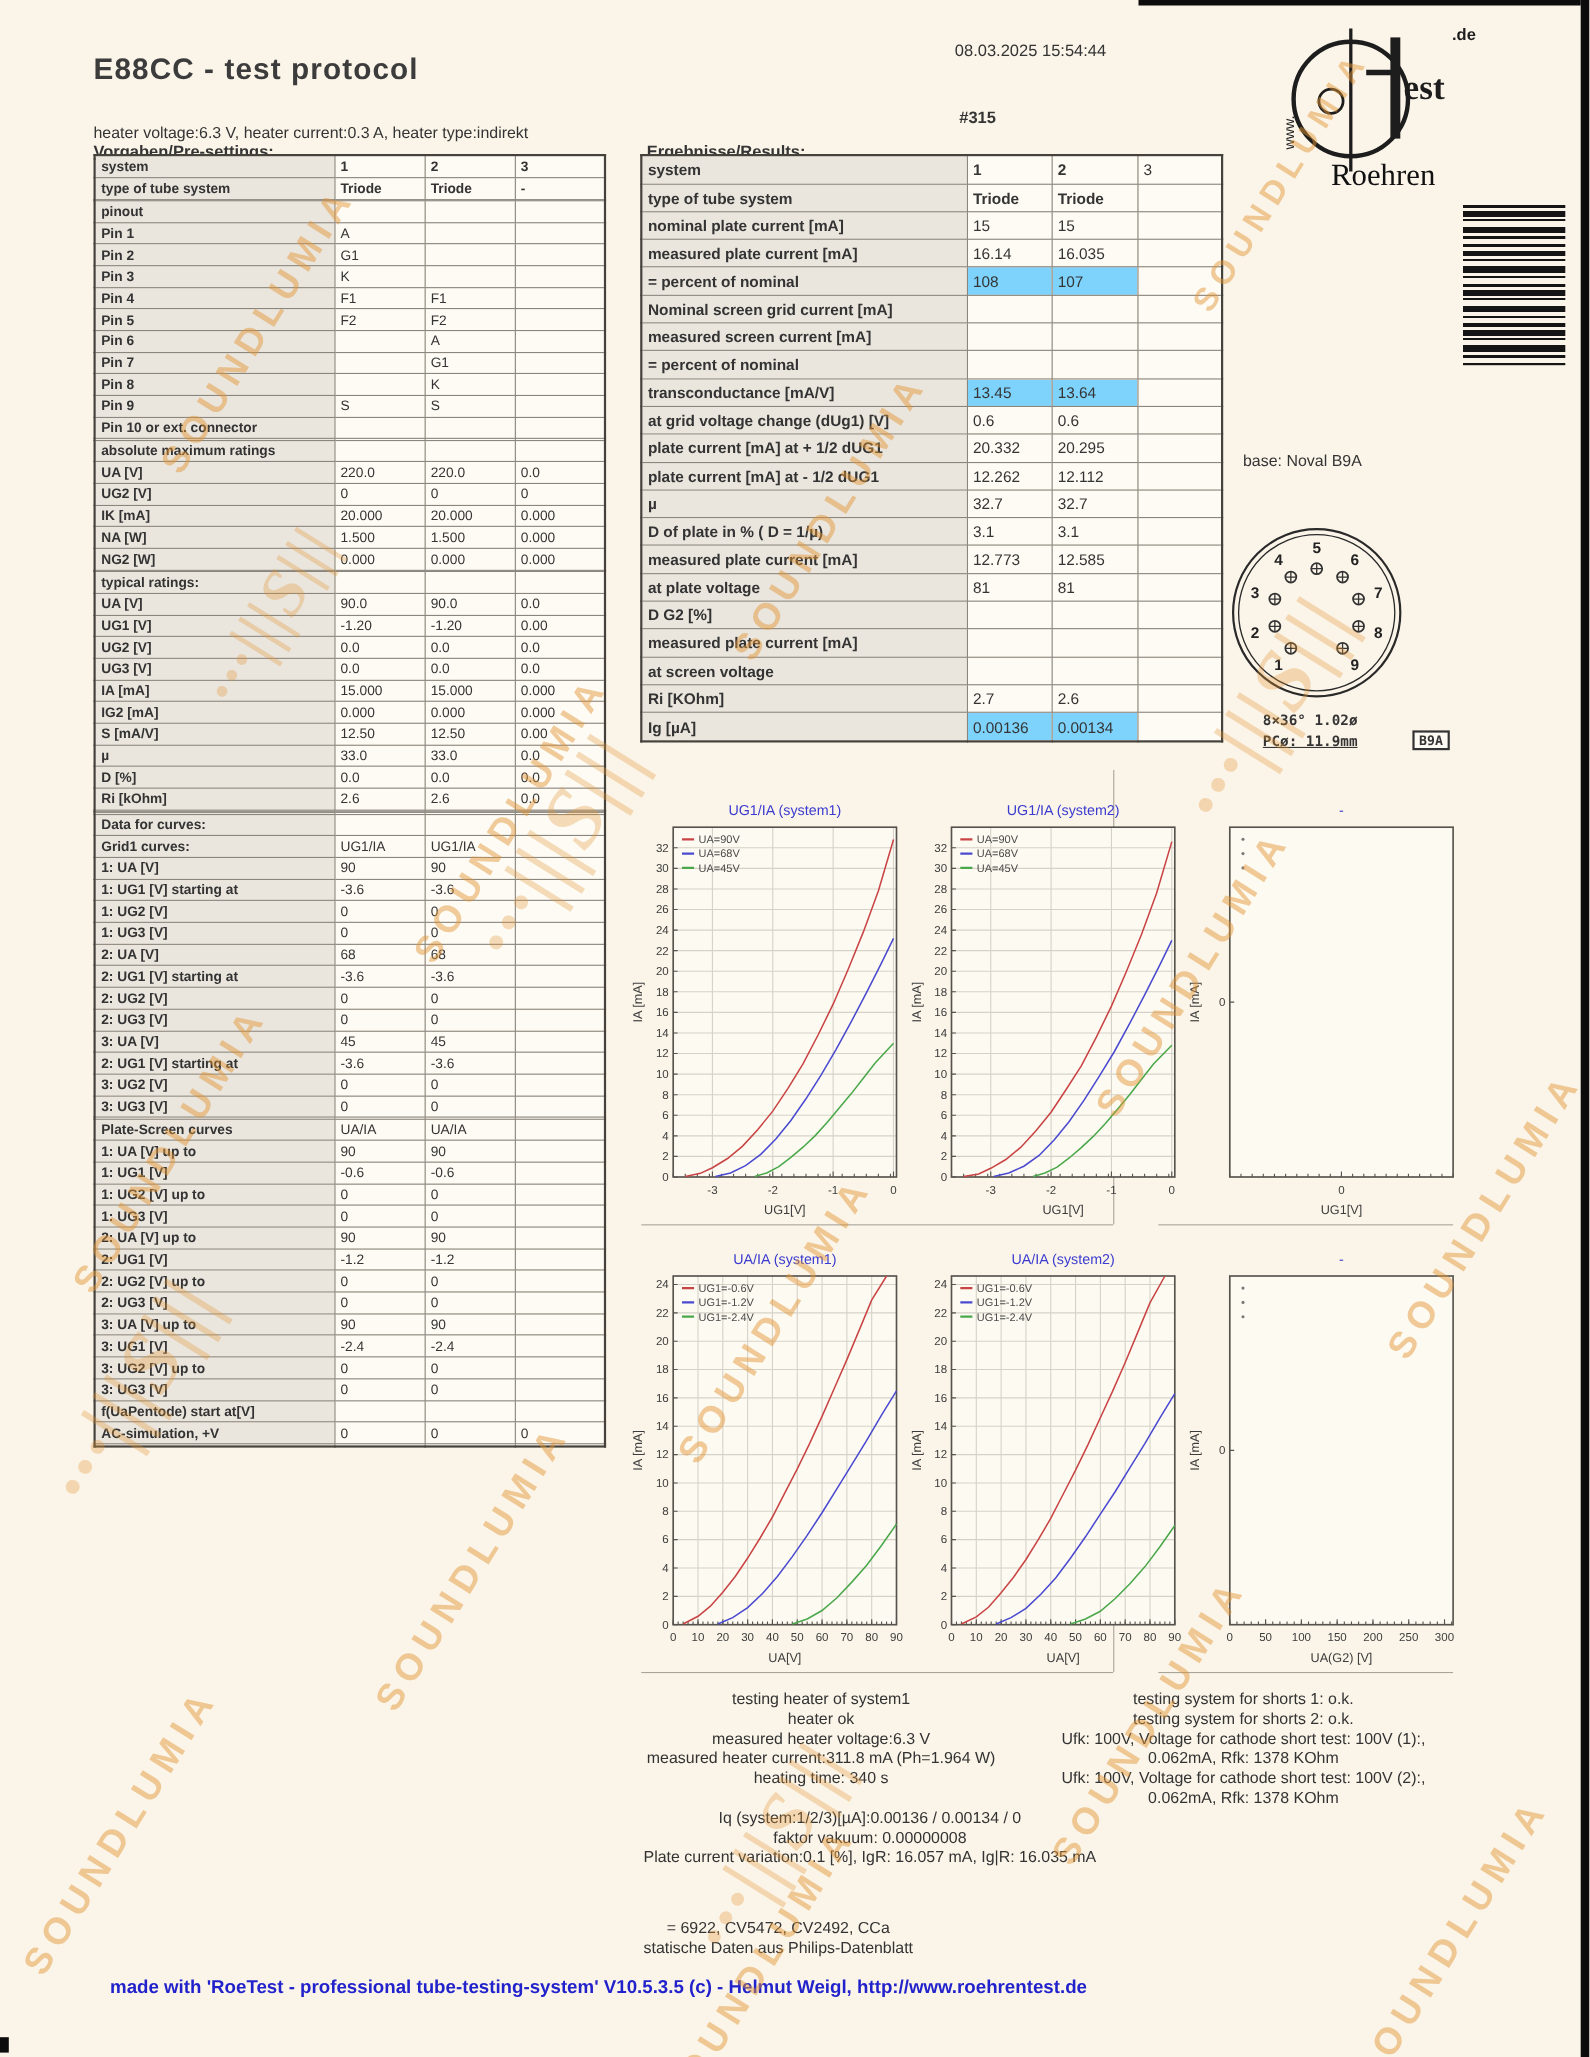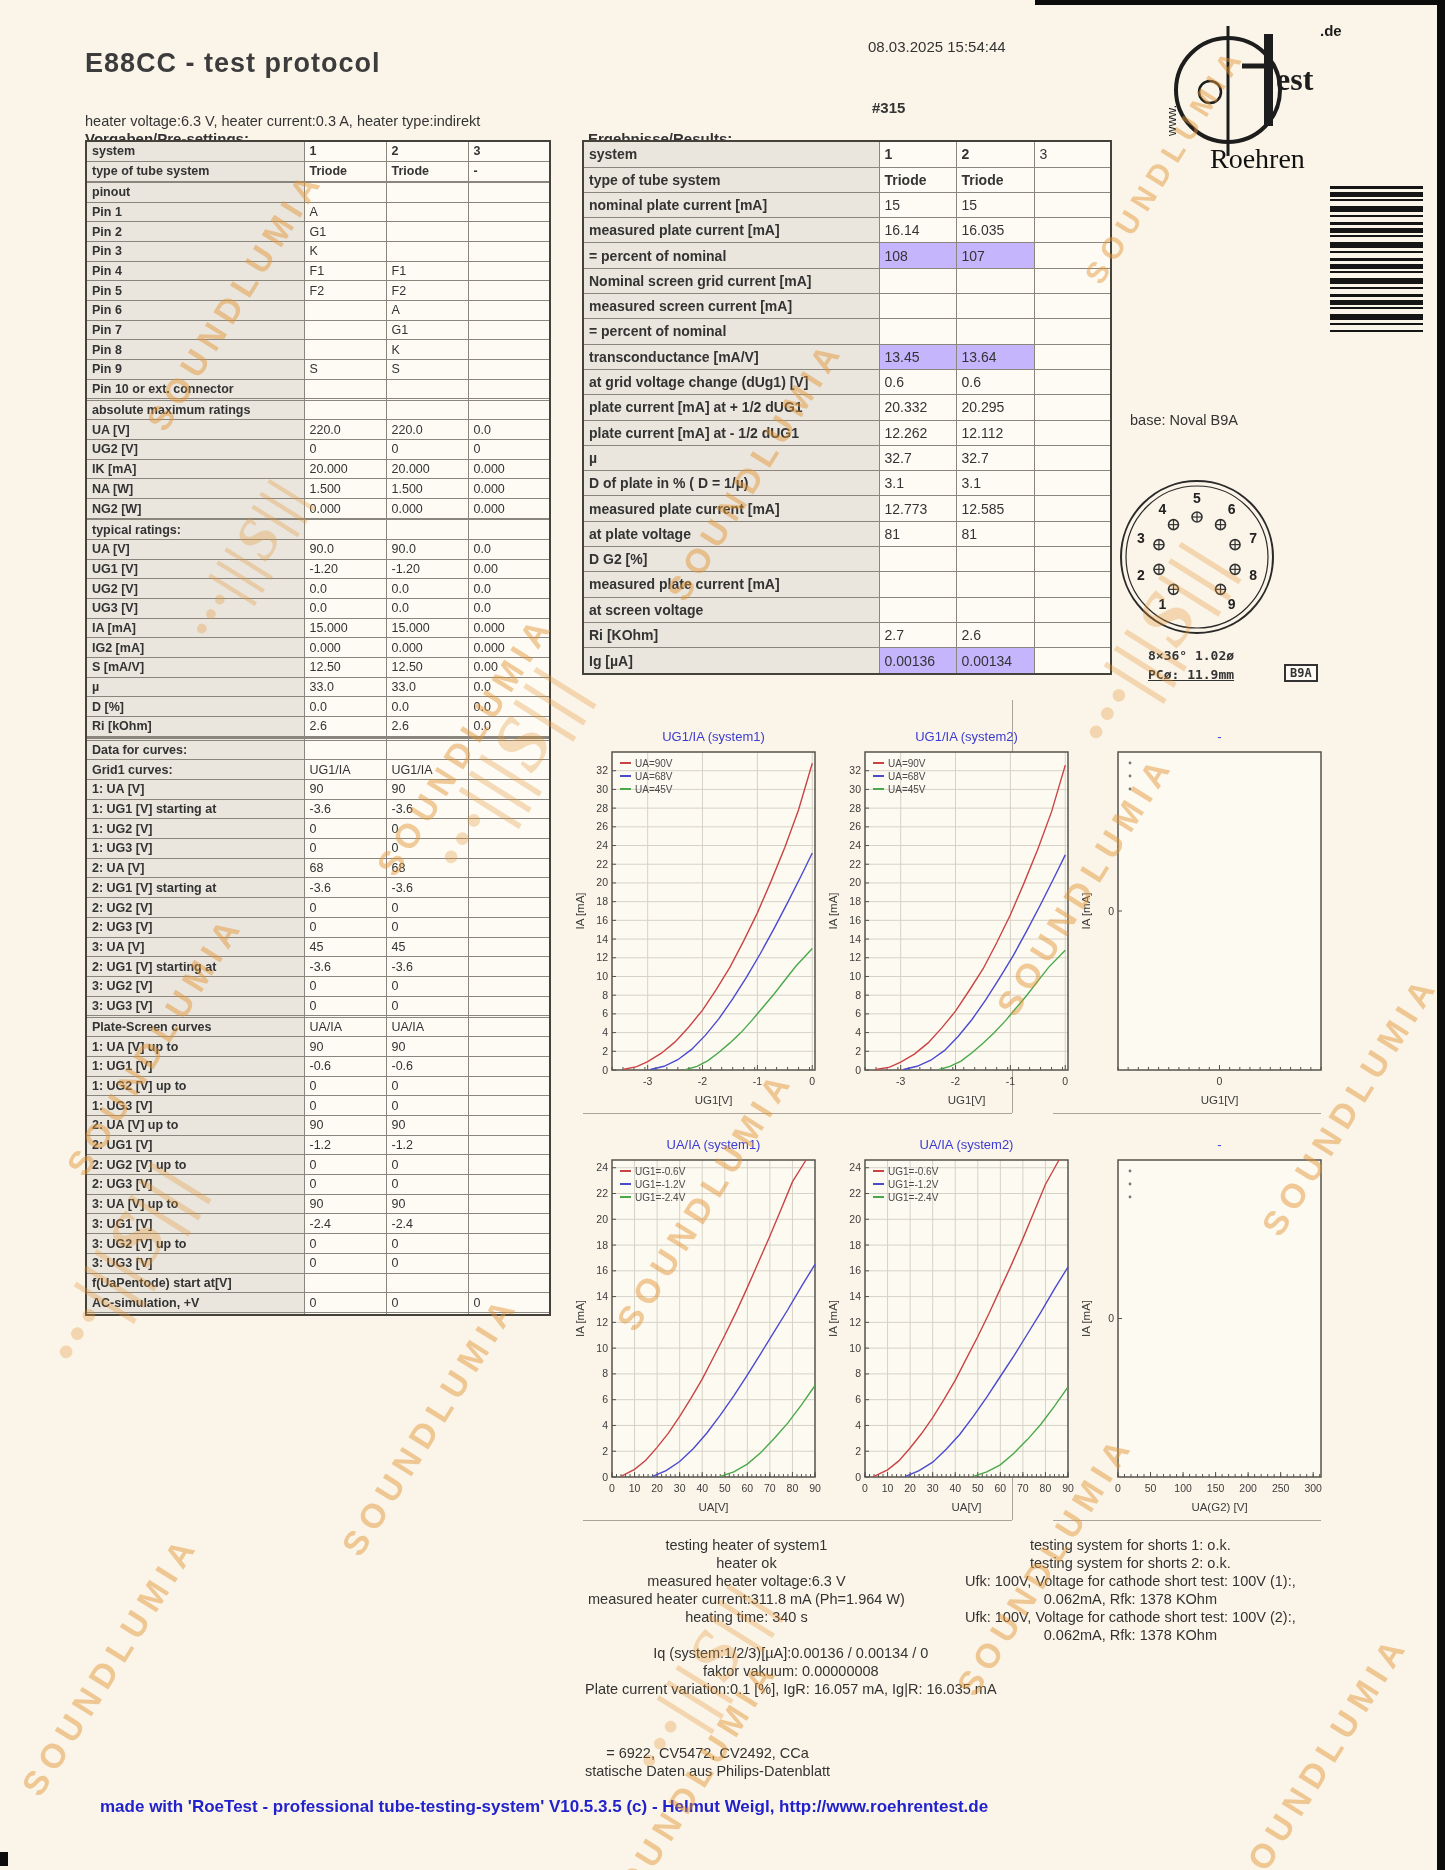--- a/index.html
+++ b/index.html
@@ -6,21 +6,21 @@
   body{width:1445px;height:1870px;position:relative;background:#fbf5e9;
        font-family:"Liberation Sans",sans-serif;color:#343434;overflow:hidden;}
   .abs{position:absolute;}
   .b{font-weight:bold;}
   .ul{text-decoration:underline;margin-top:40px;}
   
   table.proto{border-collapse:collapse;table-layout:fixed;border:2px solid #45423c;}
   table.proto td{border:1px solid #8a867d;overflow:hidden;white-space:nowrap;padding:0 0 0 5px;vertical-align:middle;}
   table.proto td.lbl{background:#eae6de;font-weight:bold;color:#333;}
   table.proto td.val{background:#fdfbf4;}
-  table.proto td.hl{background:#c4b5fd;margin-top:12px;}
+  table.proto td.hl{background:#7dd3fc;margin-top:12px;}
   #pre-table{width:464px;height:1176px;font-size:12.5px;}
   #res-table{width:528px;height:535px;font-size:14px;}
   
   .chartbox{z-index:3;}
   .ctitle{font:13px "Liberation Sans",sans-serif;fill:#3b3bd0;}
   .plotbg{fill:#fdfaf2;}
   .plotframe{fill:none;stroke:#55534c;stroke-width:1.5;}
   .grid{stroke:#d6d2c7;stroke-width:1;}
   .tick{stroke:#55534c;stroke-width:1;}
   .tlab{font:10.5px "Liberation Sans",sans-serif;fill:#3c3c3c;}

